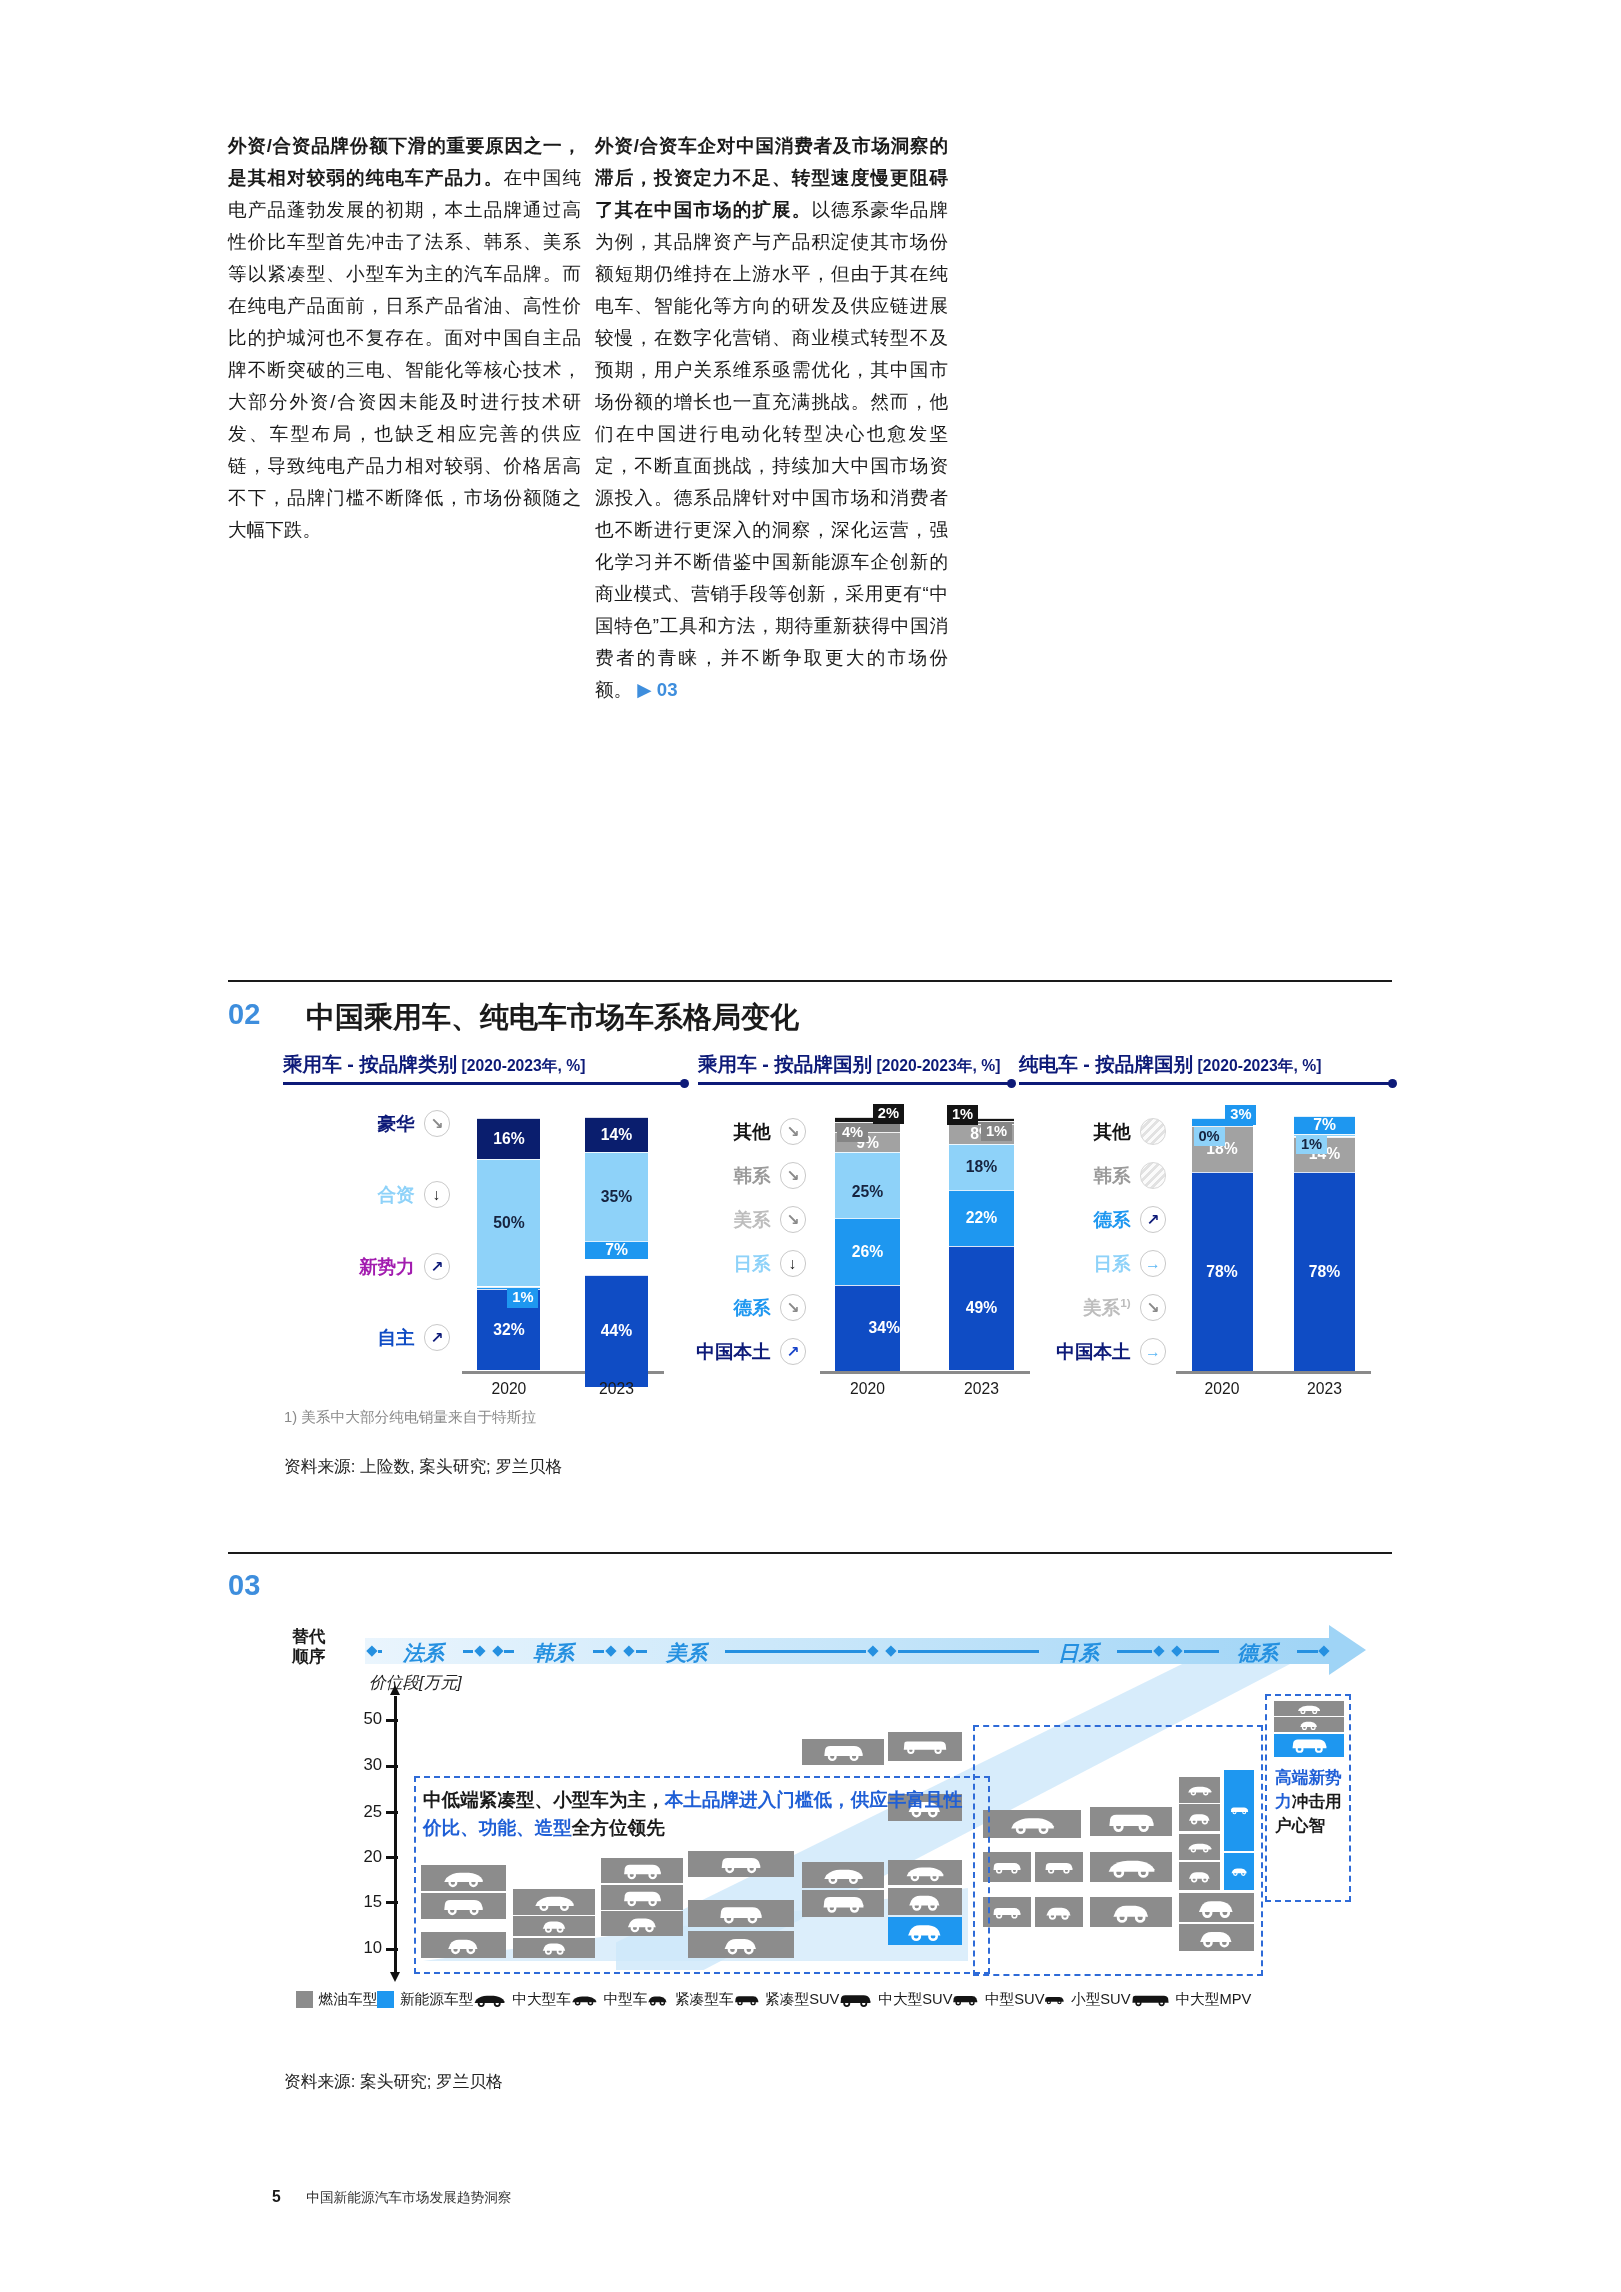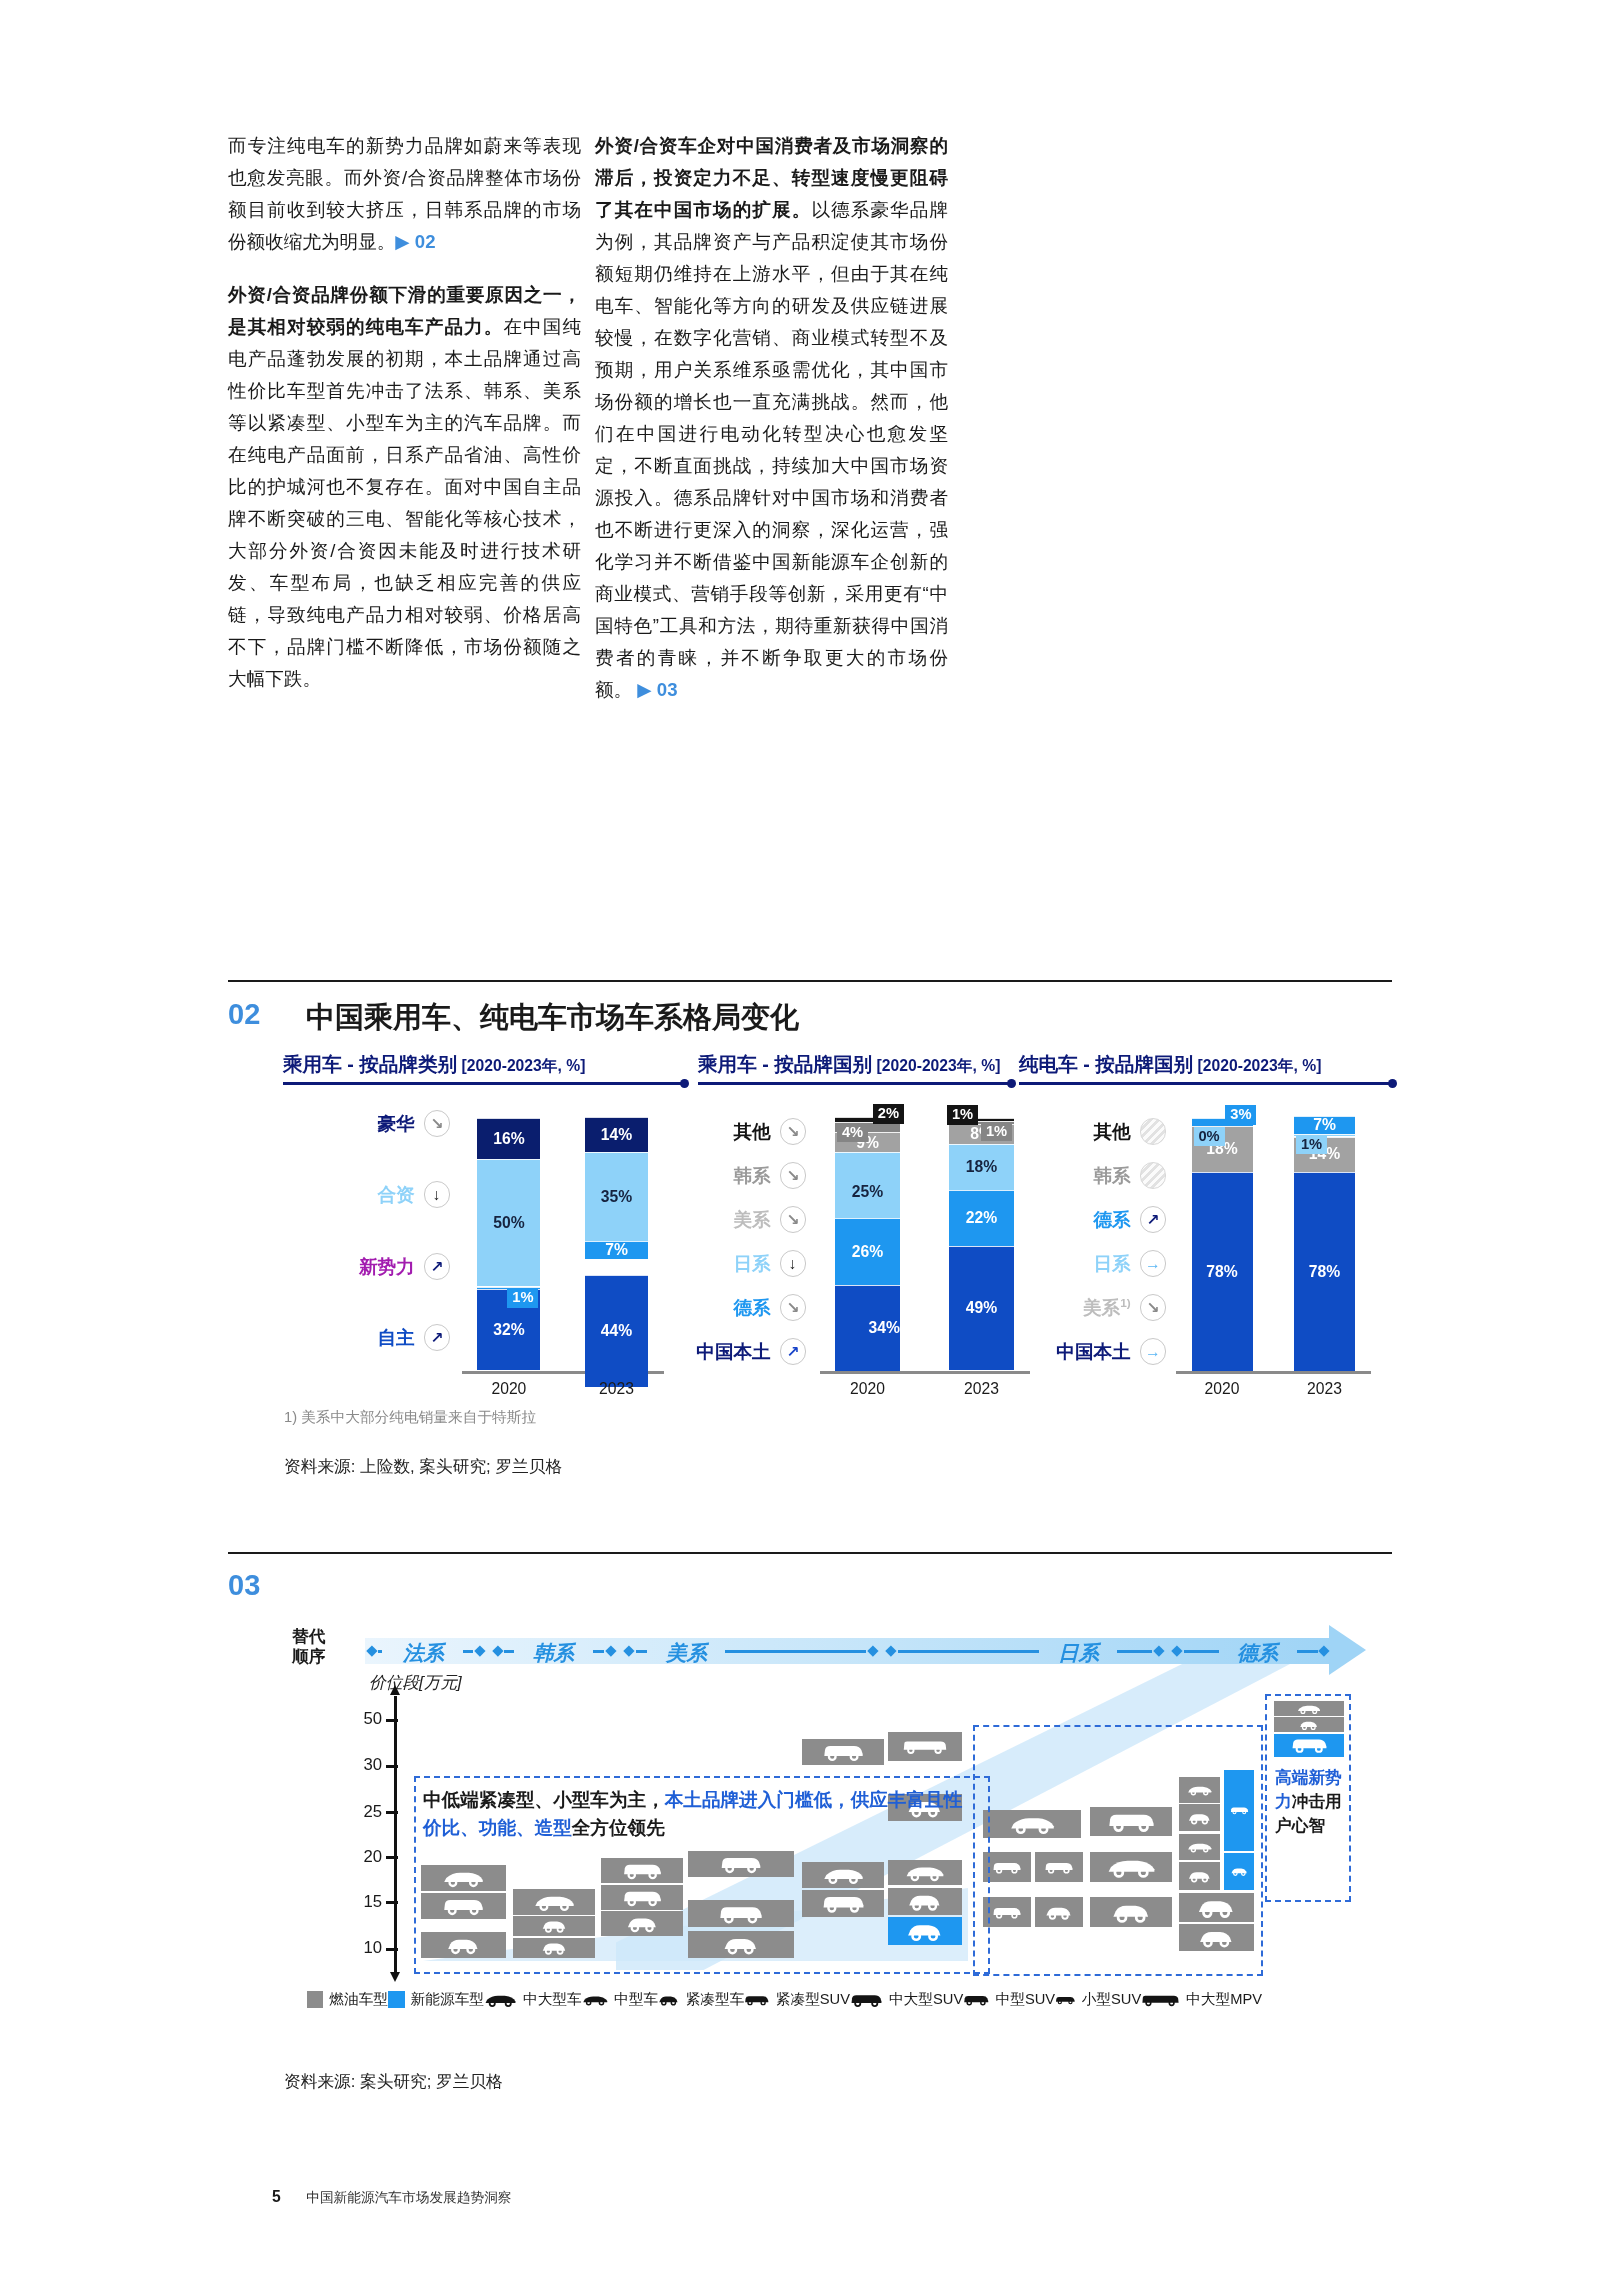--- a/index.html
+++ b/index.html
@@ -48,21 +48,21 @@
   .axis-line{position:absolute;left:394px;top:1696px;width:2.5px;height:276px;background:#111;}
   .axis-arrow{position:absolute;width:0;height:0;border-left:5.9px solid transparent;border-right:5.9px solid transparent;}
   .tick-label{position:absolute;width:33px;text-align:right;font-size:16.7px;color:#1a1a1a;}
   .tick-dash{position:absolute;width:11.8px;height:2.5px;background:#111;}
   .wedge{position:absolute;z-index:0;}
   .zone{position:absolute;border:2.5px dashed #2e6bd8;z-index:3;box-sizing:border-box;}
   .zone-text{position:absolute;z-index:4;font-size:18.6px;font-weight:700;line-height:1.5;}
   .zone-text.small{font-size:16.7px;line-height:1.45;}
   .carbox{position:absolute;z-index:2;display:flex;align-items:center;justify-content:center;}
   .carbox svg{color:#fff;}
-  .lg3{position:absolute;left:296px;top:1990px;width:966px;display:flex;justify-content:flex-end;align-items:center;}
+  .lg3{position:absolute;left:296px;top:1990px;width:966px;display:flex;justify-content:flex-start;align-items:center;}
   .lg3-item{display:flex;align-items:center;gap:5.9px;white-space:nowrap;}
   .lg3-item .sw{width:16.7px;height:16.7px;display:inline-block;}
   .lg3-item .lb{font-size:14.7px;color:#1a1a1a;}
   .lg3-item svg{color:#141414;}
   .footer{position:absolute;top:2188px;left:272px;display:flex;gap:25.5px;align-items:baseline;}
   .footer .pg{font-size:15.7px;font-weight:700;}
   .footer .ft{font-size:13.7px;color:#333;}
 </style>
 </head>
 <body>
@@ -86,21 +86,20 @@
       <circle cx="37" cy="22" r="5" fill="none" stroke="currentColor" stroke-width="3.5"></circle>
     </symbol>
     <symbol id="sym-mpv" viewBox="0 0 84 30">
       <path fill="currentColor" d="M3 21 L4 10 Q4 6 9 6 L71 6 Q78 6 80 12 L81 21 Z"></path>
       <circle cx="16" cy="22" r="5" fill="none" stroke="currentColor" stroke-width="3.5"></circle>
       <circle cx="66" cy="22" r="5" fill="none" stroke="currentColor" stroke-width="3.5"></circle>
     </symbol>
   </svg>
 
   <div class="col" style="left:228px;top:130px;width:353px;">
-    <p><span class="run-k">而专注纯电车的新势力品牌如蔚来等表现也愈发亮眼。而外资/合资品牌整体市场份额目前收到较大挤压，日韩系品牌的市场份额收缩尤为明显。</span><span class="run-a">▶ 02</span></p>
     <p><span class="run-s">外资/合资品牌份额下滑的重要原因之一，是其相对较弱的纯电车产品力。</span><span class="run-k">在中国纯电产品蓬勃发展的初期，本土品牌通过高性价比车型首先冲击了法系、韩系、美系等以紧凑型、小型车为主的汽车品牌。而在纯电产品面前，日系产品省油、高性价比的护城河也不复存在。面对中国自主品牌不断突破的三电、智能化等核心技术，大部分外资/合资因未能及时进行技术研发、车型布局，也缺乏相应完善的供应链，导致纯电产品力相对较弱、价格居高不下，品牌门槛不断降低，市场份额随之大幅下跌。</span></p>
   </div>
   <div class="col" style="left:595px;top:130px;width:353px;">
     <p><span class="run-s">外资/合资车企对中国消费者及市场洞察的滞后，投资定力不足、转型速度慢更阻碍了其在中国市场的扩展。</span><span class="run-k">以德系豪华品牌为例，其品牌资产与产品积淀使其市场份额短期仍维持在上游水平，但由于其在纯电车、智能化等方向的研发及供应链进展较慢，在数字化营销、商业模式转型不及预期，用户关系维系亟需优化，其中国市场份额的增长也一直充满挑战。然而，他们在中国进行电动化转型决心也愈发坚定，不断直面挑战，持续加大中国市场资源投入。德系品牌针对中国市场和消费者也不断进行更深入的洞察，深化运营，强化学习并不断借鉴中国新能源车企创新的商业模式、营销手段等创新，采用更有“中国特色”工具和方法，期待重新获得中国消费者的青睐，并不断争取更大的市场份额。</span><span class="run-a"> ▶ 03</span></p>
   </div>
 
   <div class="sec-rule" style="left:228px;top:980px;width:1164px;"></div>
   <div class="sec-num" style="left:228px;top:998px;">02</div>
   <div class="sec-title" style="left:306px;top:998px;">中国乘用车、纯电车市场车系格局变化</div>
 

